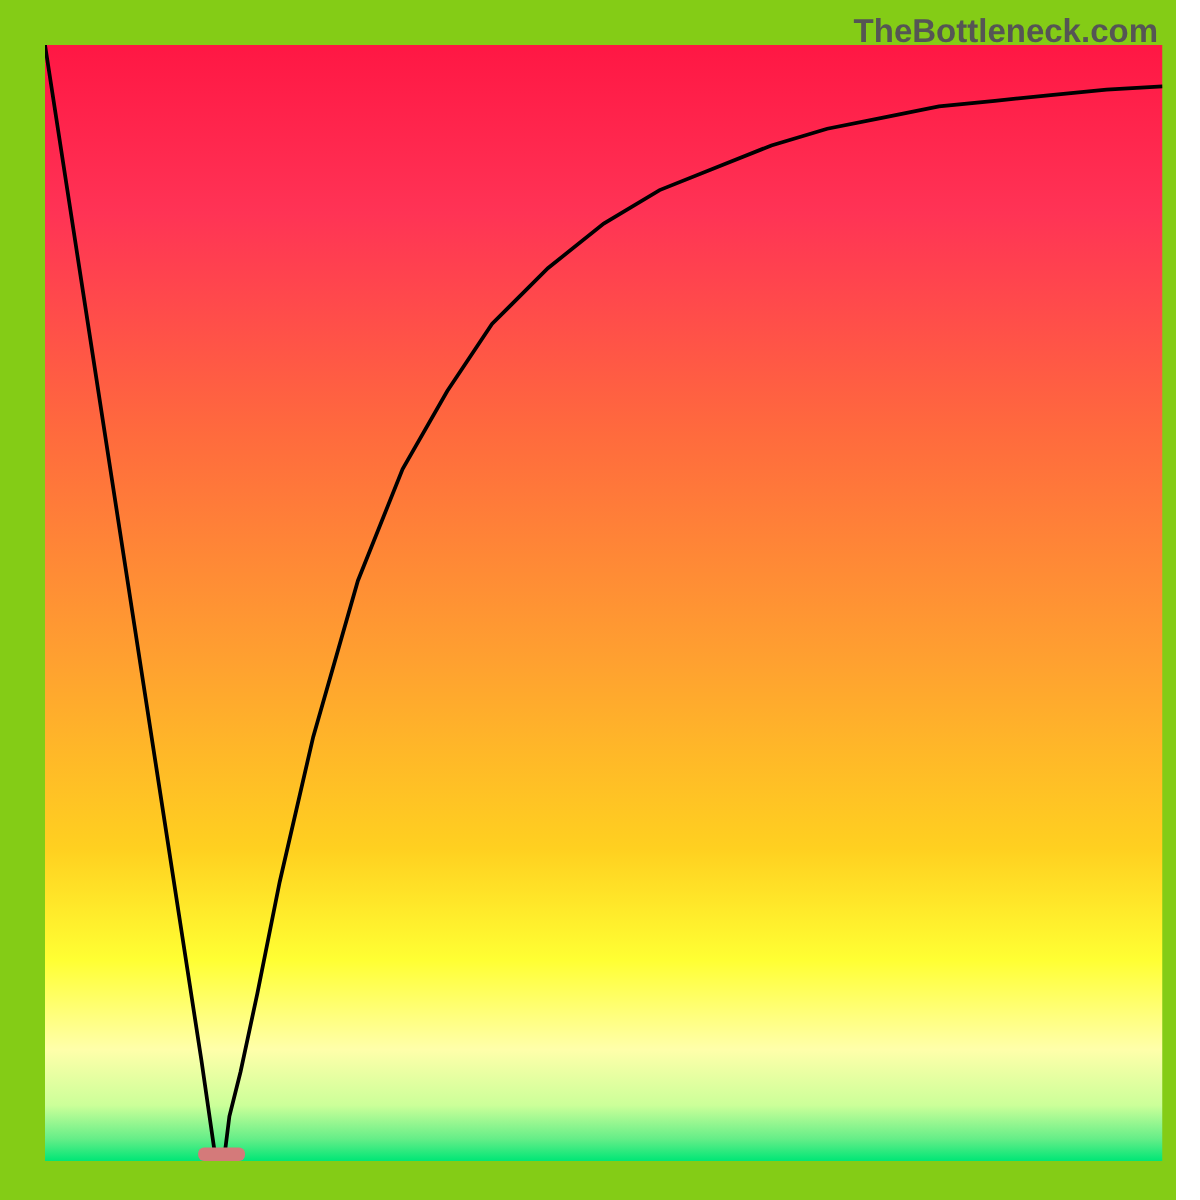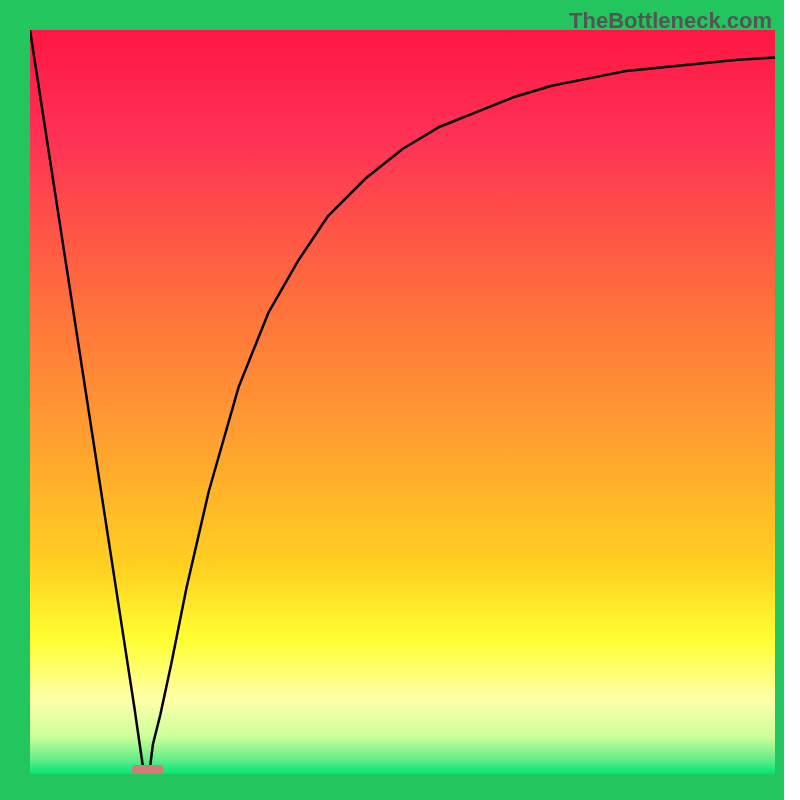--- a/index.html
+++ b/index.html
@@ -13,21 +13,21 @@
       position: relative;
       overflow: hidden;
       font-family: Arial, sans-serif;
     }
     .chart-container {
       position: absolute;
       top: 0;
       left: 0;
       width: 784px;
       height: 800px;
-      background: #22c55e;
+      background: #84cc16;
     }
     .watermark {
       position: absolute;
       top: 8px;
       right: 12px;
       font-size: 22px;
       font-weight: bold;
       color: #555;
       z-index: 10;
       font-family: Arial, sans-serif;

